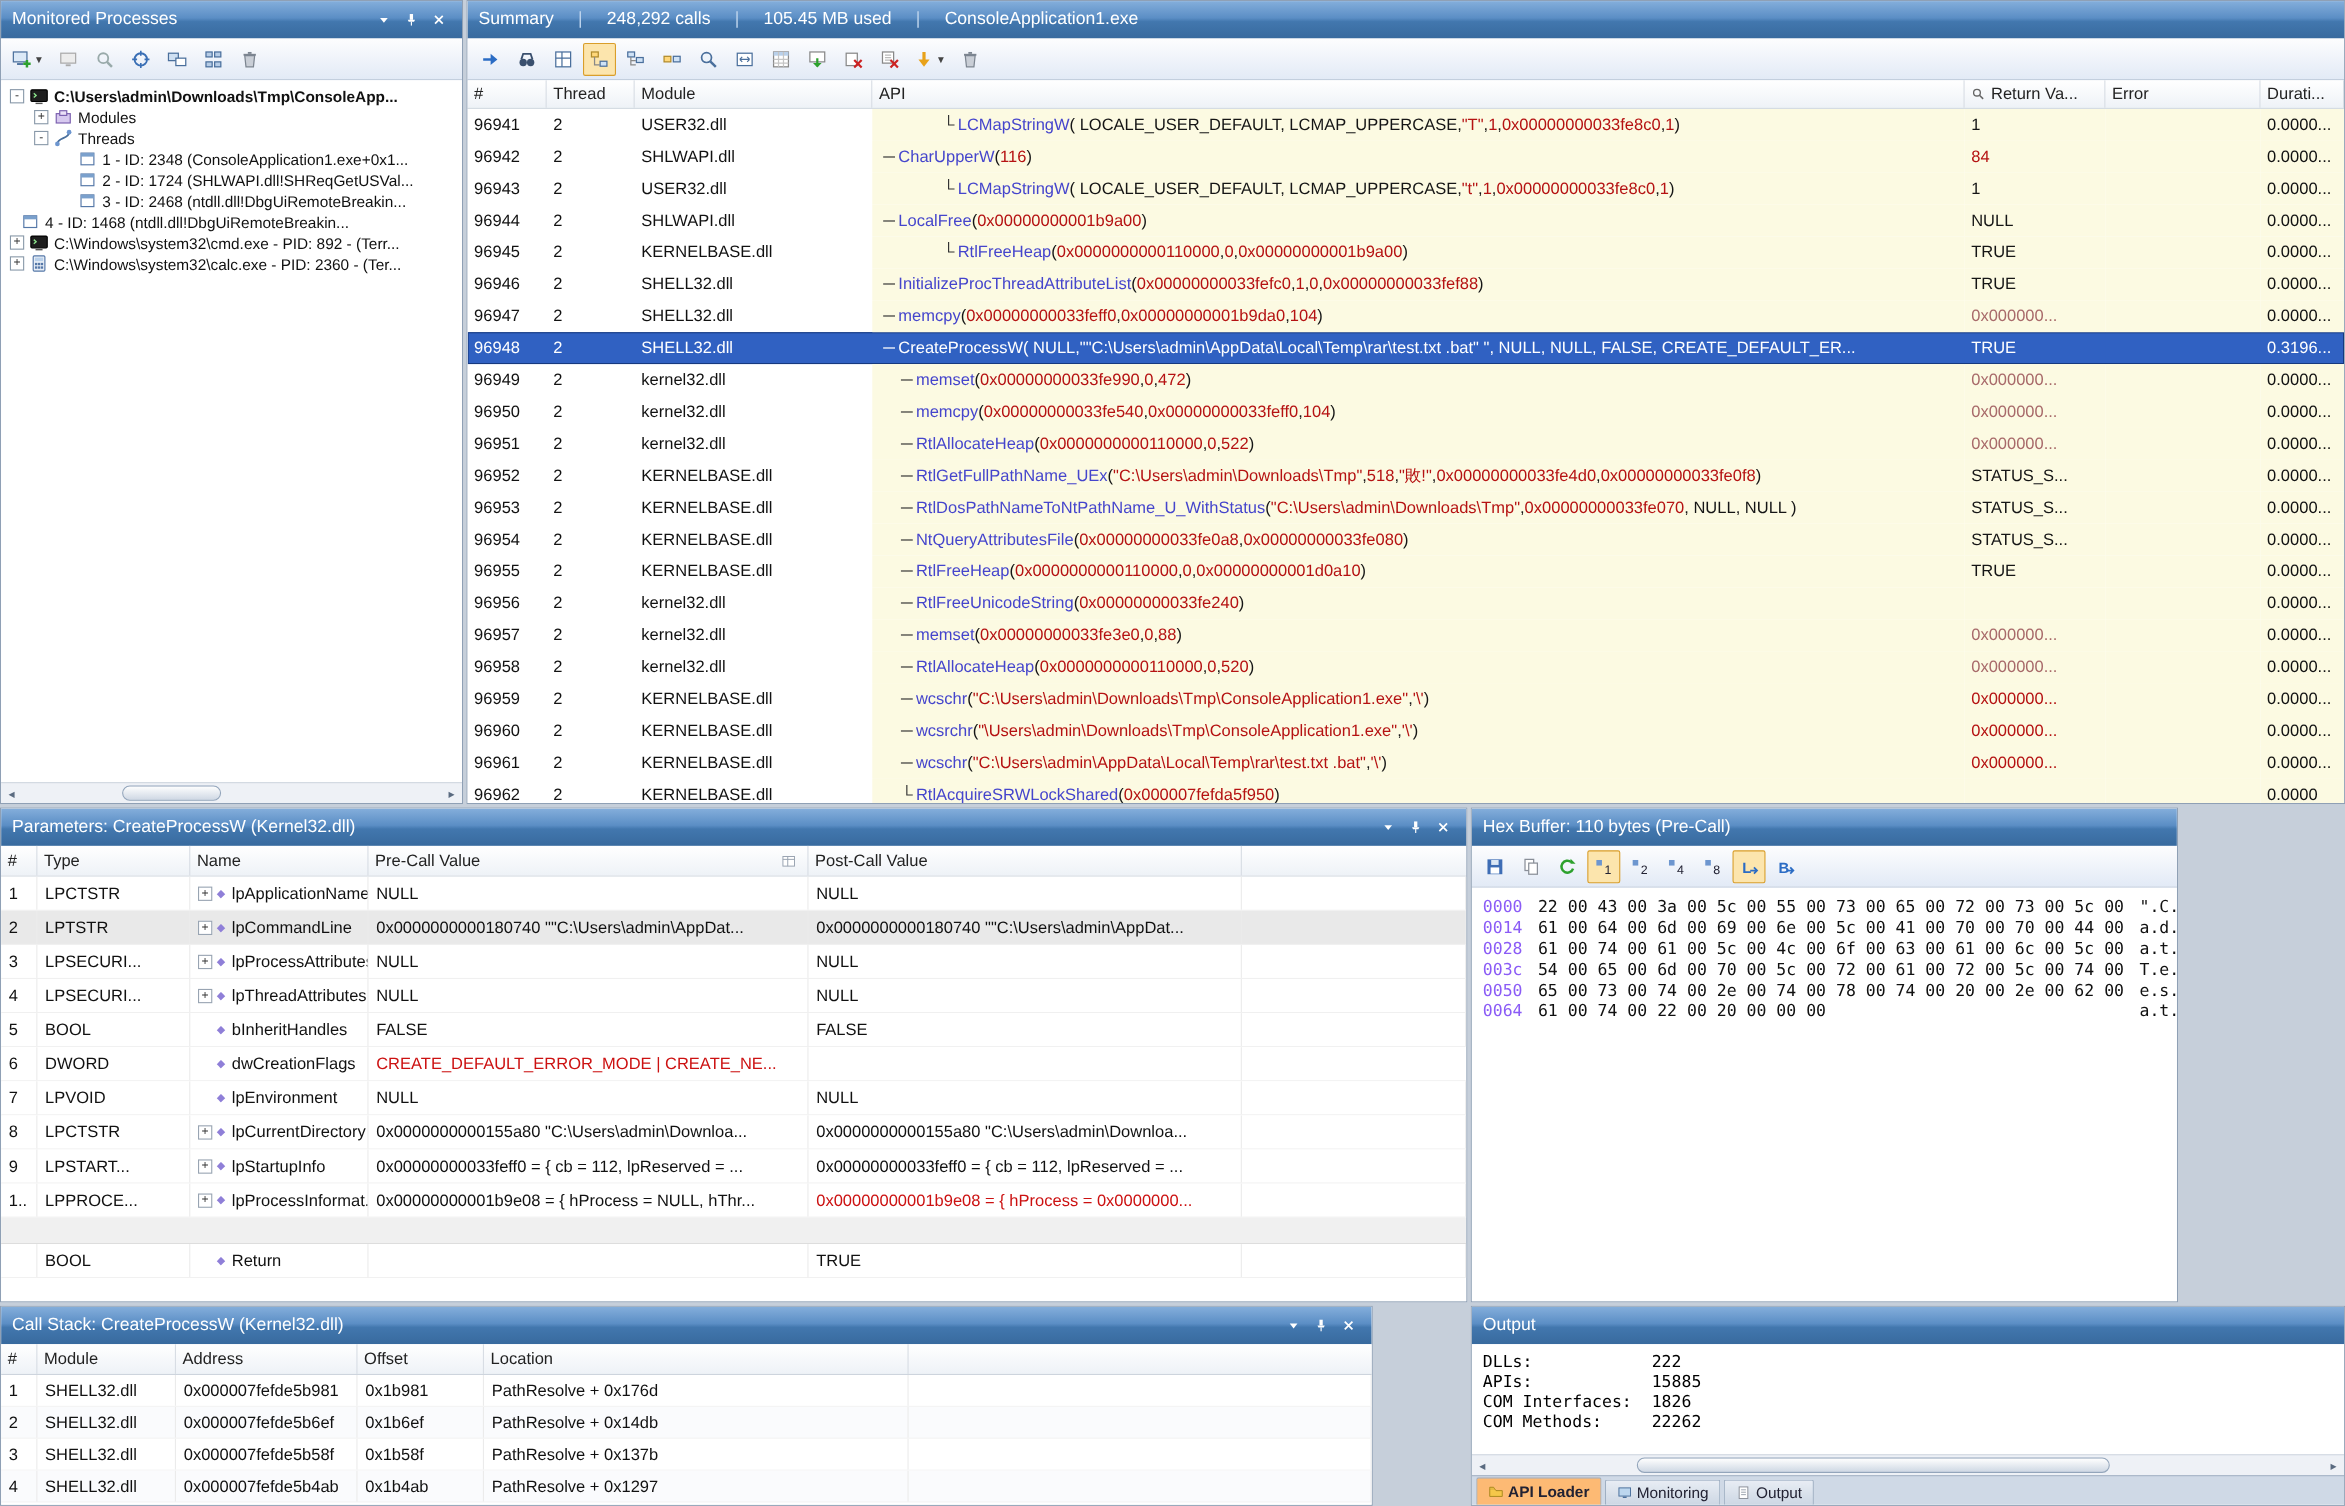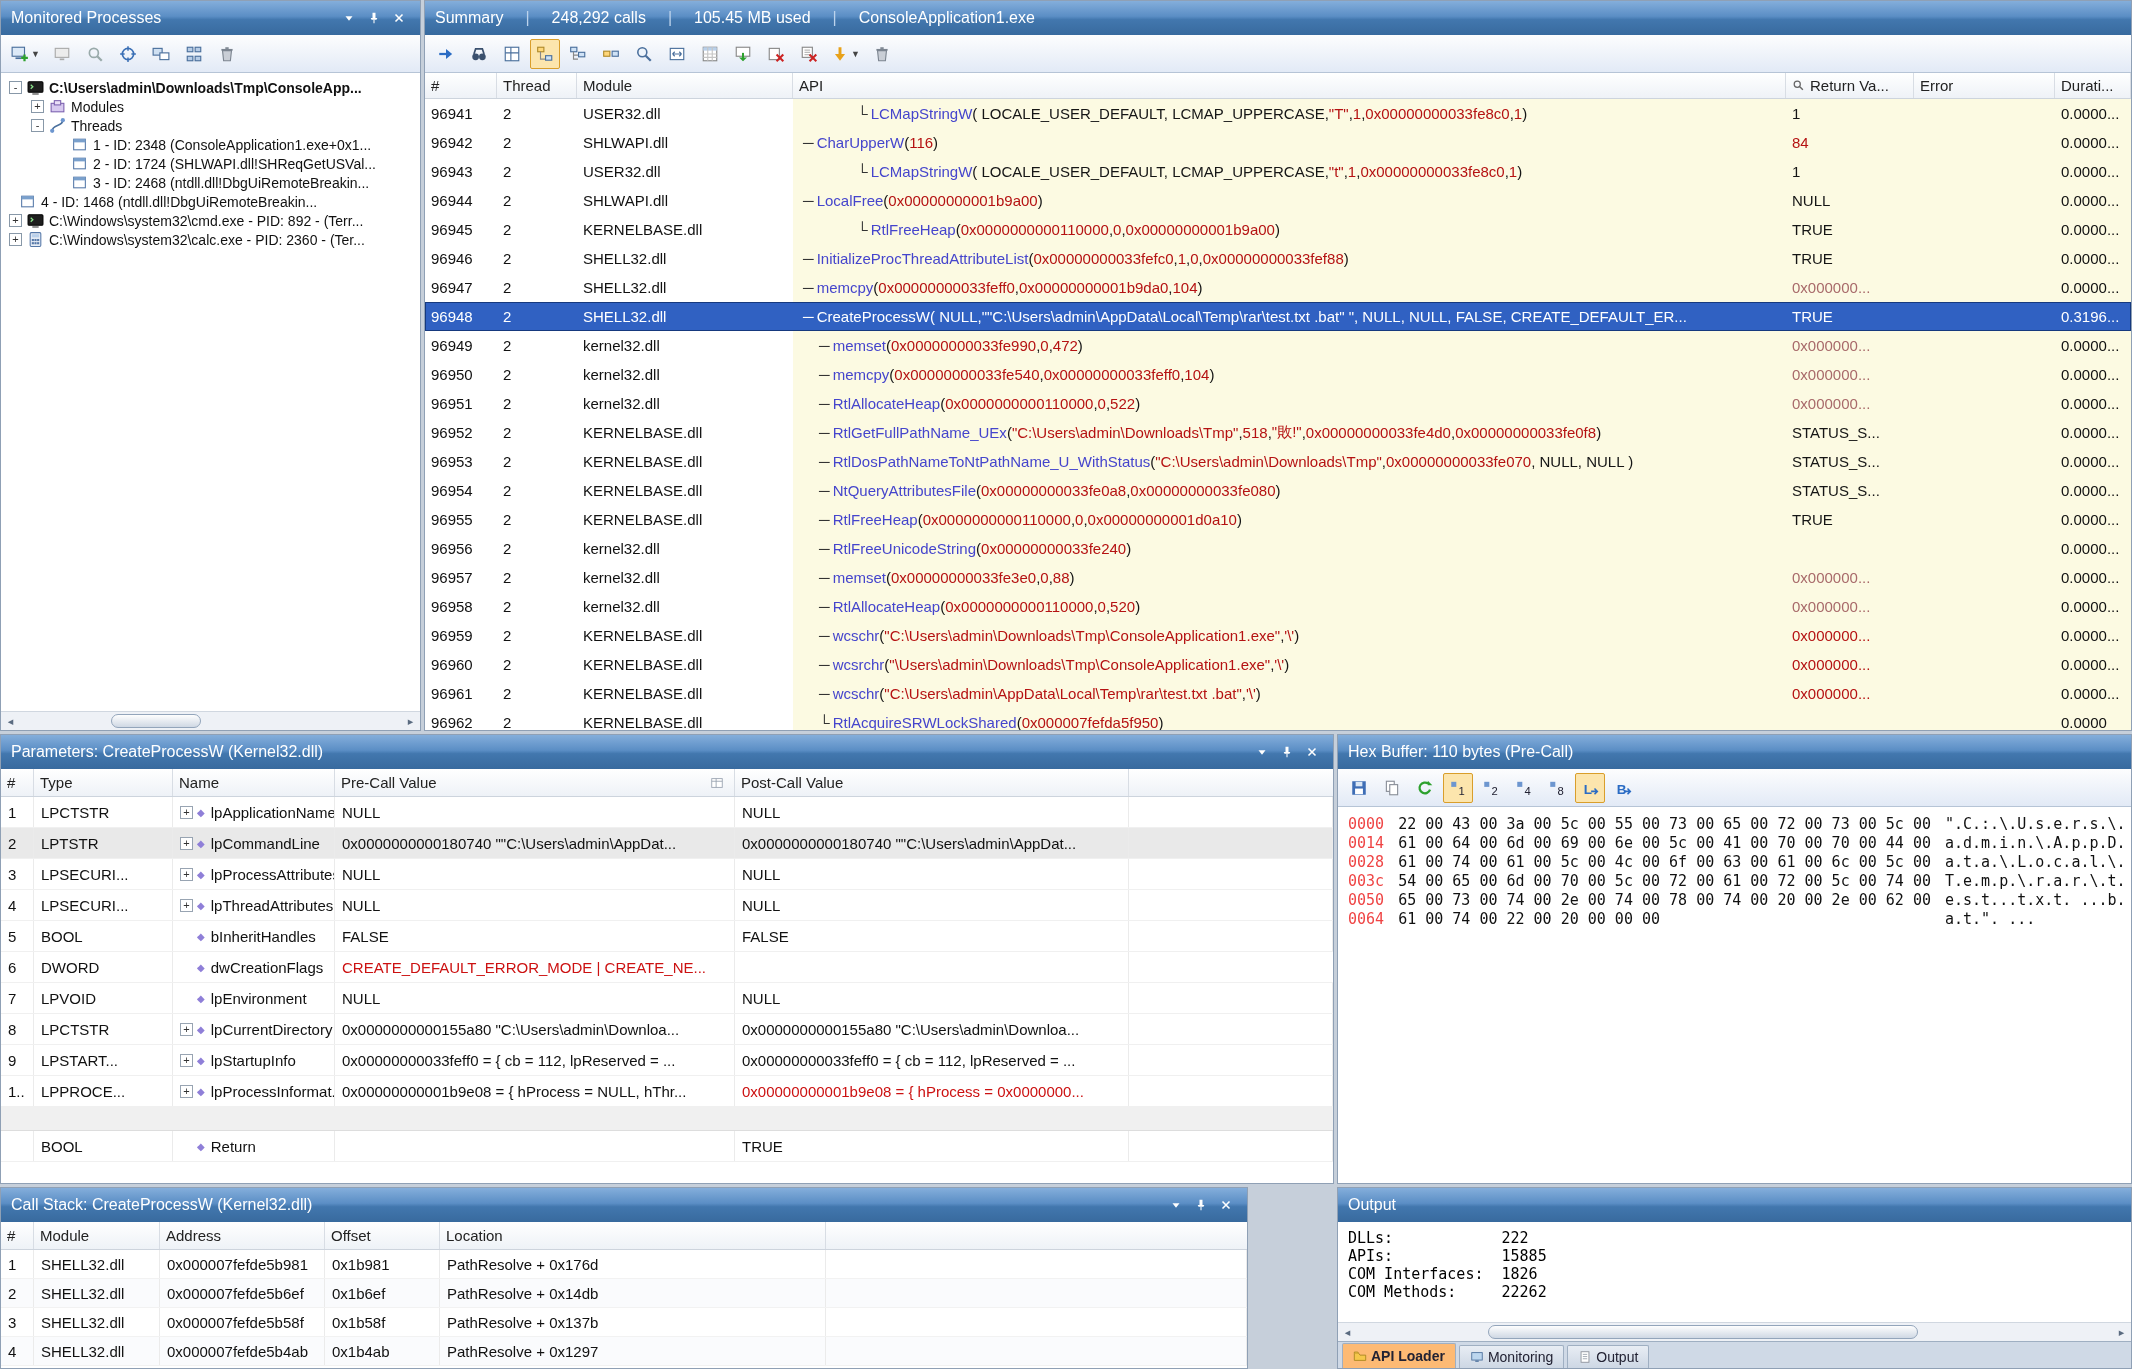--- a/index.html
+++ b/index.html
@@ -2,21 +2,21 @@
 <html><head>
 <meta charset="utf-8">
 <style>
   *{box-sizing:border-box;margin:0;padding:0}
   html,body{width:2132px;height:1369px;overflow:hidden}
   body{position:relative;background:#c6cfda;font-family:"Liberation Sans",sans-serif;font-size:15px;color:#111}
   .panel{position:absolute;background:#fff;border:1px solid #8fa0b5;display:flex;flex-direction:column;overflow:hidden}
   .panel-lp{left:0;top:0;width:421px;height:731px}
   .panel-sum{left:424px;top:0;width:1708px;height:731px}
   .panel-par{left:0;top:734px;width:1334px;height:450px}
-  .panel-hex{left:1337px;top:734px;width:795px;height:450px}
+  .panel-hex{left:1337px;top:734px;width:643px;height:450px}
   .panel-cs{left:0;top:1187px;width:1248px;height:182px}
   .panel-out{left:1337px;top:1187px;width:795px;height:182px}
 
   .phead{flex:none;height:34px;background:linear-gradient(180deg,#84aedb 0%,#5b8ec5 45%,#4277ae 55%,#386a9e 100%);color:#fff;display:flex;align-items:center;padding:0 10px;font-size:16px;white-space:nowrap}
   .phead .sp{flex:1}
   .hbtn{width:22px;height:20px;display:flex;align-items:center;justify-content:center;margin-left:3px;border-radius:2px}
   .hbtn svg{width:14px;height:14px}
   .shseg{margin-right:22px}
   .shsep{margin-right:22px;color:#bcd3ec}
 
@@ -68,21 +68,21 @@
   .red{color:#cc1111}
   .retband{flex:none;height:24px;background:#f0f0f0;border-bottom:1px solid #dddddd}
   .fill{flex:1;background:#fff}
 
   .crow{display:grid;height:29px;border-bottom:1px solid #f2f2f2;background:#fff}
   .crow:nth-child(even){background:#fafbfd}
 
   
   .hexbody{flex:1;background:#fff;padding:8px 10px;font-family:"DejaVu Sans Mono",monospace;font-size:15px;line-height:19px;color:#111;overflow:hidden}
   .hline{white-space:pre}
-  .hoff{color:#ef4444;margin-right:14px}
+  .hoff{color:#8b5cf6;margin-right:14px}
   .hascii{margin-left:14px}
   .outbody{flex:1;background:#fff;padding:7px 10px;font-family:"DejaVu Sans Mono",monospace;font-size:15px;line-height:18px;white-space:pre;color:#000;overflow:hidden}
 
   
   .sbar{position:relative;flex:none;height:19px;background:#eef1f6;border-top:1px solid #d0d7e0}
   .sarrow{position:absolute;top:0;width:19px;height:18px;display:flex;align-items:center;justify-content:center;color:#5a6b80;font-size:11px}
   .sarrow.left{left:0}.sarrow.right{right:0}
   .sthumb{position:absolute;top:2px;height:14px;background:linear-gradient(#fefefe,#cfd8e4);border:1px solid #93a5bb;border-radius:7px}
   .thumb-lp{left:110px;width:90px}
   .thumb-out{left:150px;width:430px}

